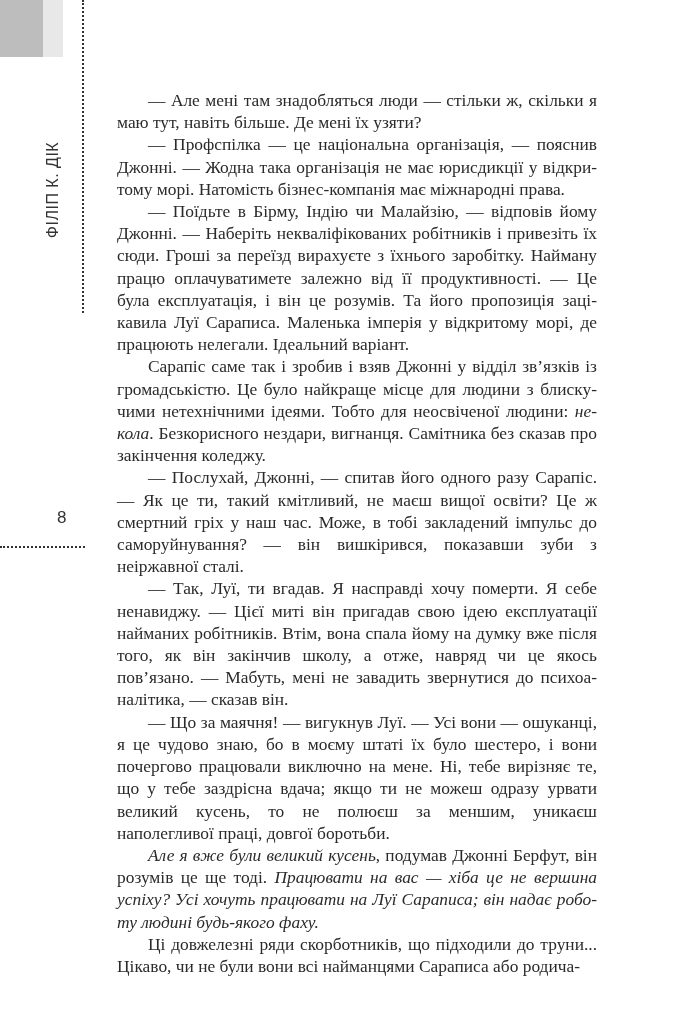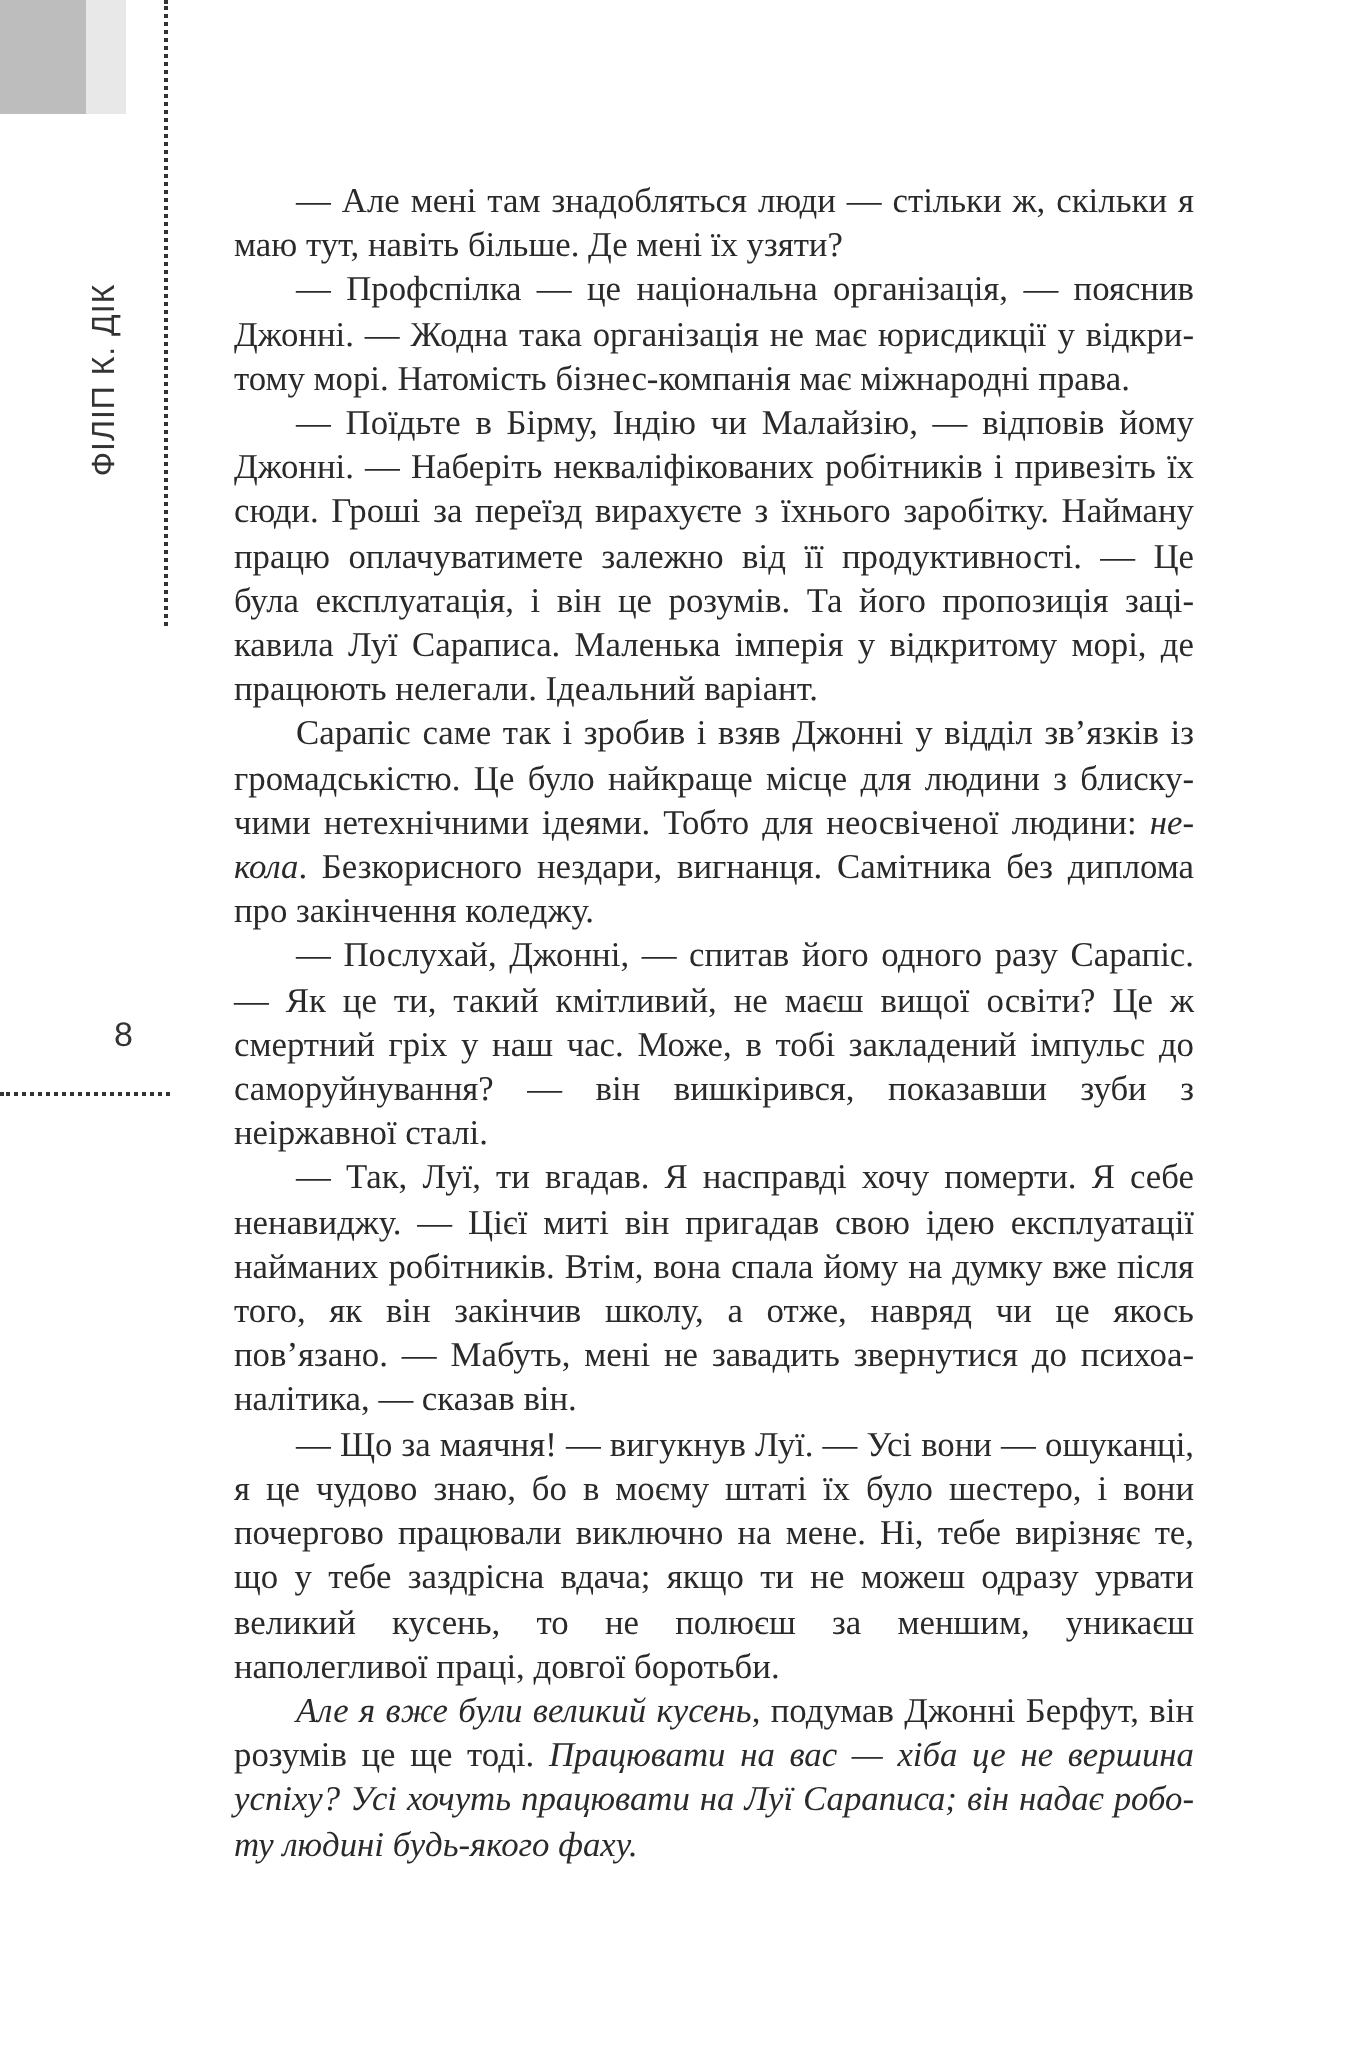--- a/index.html
+++ b/index.html
@@ -48,18 +48,19 @@
 <div class="vline"></div>
 <div class="hline"></div>
 
 <div class="running-head">ФІЛІП К. ДІК</div>
 <div class="folio">8</div>
 
 <div class="text" id="body-text">
     <p><span>— Але мені там знадобляться люди — стільки ж, скільки я маю тут, навіть більше. Де мені їх узяти?</span></p>
     <p><span>— Профспілка — це національна організація, — пояснив Джонні. — Жодна така організація не має юрисдикції у відкри­тому морі. Натомість бізнес-компанія має міжнародні права.</span></p>
     <p><span>— Поїдьте в Бірму, Індію чи Малайзію, — відповів йому Джонні. — Наберіть некваліфікованих робітників і привезіть їх сюди. Гроші за переїзд вирахуєте з їхнього заробітку. Найма­ну працю оплачуватимете залежно від її продуктивності. — Це була експлуатація, і він це розумів. Та його пропозиція заці­кавила Луї Сараписа. Маленька імперія у відкритому морі, де працюють нелегали. Ідеальний варіант.</span></p>
-    <p><span>Сарапіс саме так і зробив і взяв Джонні у відділ зв’язків із громадськістю. Це було найкраще місце для людини з блиску­чими нетехнічними ідеями. Тобто для неосвіченої людини: </span><i>не­кола</i><span>. Безкорисного нездари, вигнанця. Самітника без диплома про закінчення коледжу.</span></p>
+    <p><span>Сарапіс саме так і зробив і взяв Джонні у відділ зв’язків із громадськістю. Це було найкраще місце для людини з блиску­чими нетехнічними ідеями. Тобто для неосвіченої людини: </span><i>не­кола</i><span>. Безкорисного нездари, вигнанця. Самітника без сказав про закінчення коледжу.</span></p>
     <p><span>— Послухай, Джонні, — спитав його одного разу Сарапіс. — Як це ти, такий кмітливий, не маєш вищої освіти? Це ж смерт­ний гріх у наш час. Може, в тобі закладений імпульс до саморуй­нування? — він вишкірився, показавши зуби з неіржавної сталі.</span></p>
     <p><span>— Так, Луї, ти вгадав. Я насправді хочу померти. Я себе ненавиджу. — Цієї миті він пригадав свою ідею експлуата­ції найманих робітників. Втім, вона спала йому на думку вже після того, як він закінчив школу, а отже, навряд чи це якось пов’язано. — Мабуть, мені не завадить звернутися до психоа­налітика, — сказав він.</span></p>
     <p><span>— Що за маячня! — вигукнув Луї. — Усі вони — ошуканці, я це чудово знаю, бо в моєму штаті їх було шестеро, і вони почер­гово працювали виключно на мене. Ні, тебе вирізняє те, що у тебе заздрісна вдача; якщо ти не можеш одразу урвати великий кусень, то не полюєш за меншим, уникаєш наполегливої праці, довгої боротьби.</span></p>
     <p><i>Але я вже були великий кусень</i><span>, подумав Джонні Берфут, він розумів це ще тоді. </span><i>Працювати на вас — хіба це не вершина успіху? Усі хочуть працювати на Луї Сараписа; він надає робо­ту людині будь-якого фаху.</i></p>
+    <p><span>Ці довжелезні ряди скорботників, що підходили до труни... Цікаво, чи не були вони всі найманцями Сараписа або родича-</span></p>
   </div>
 
 </body></html>

